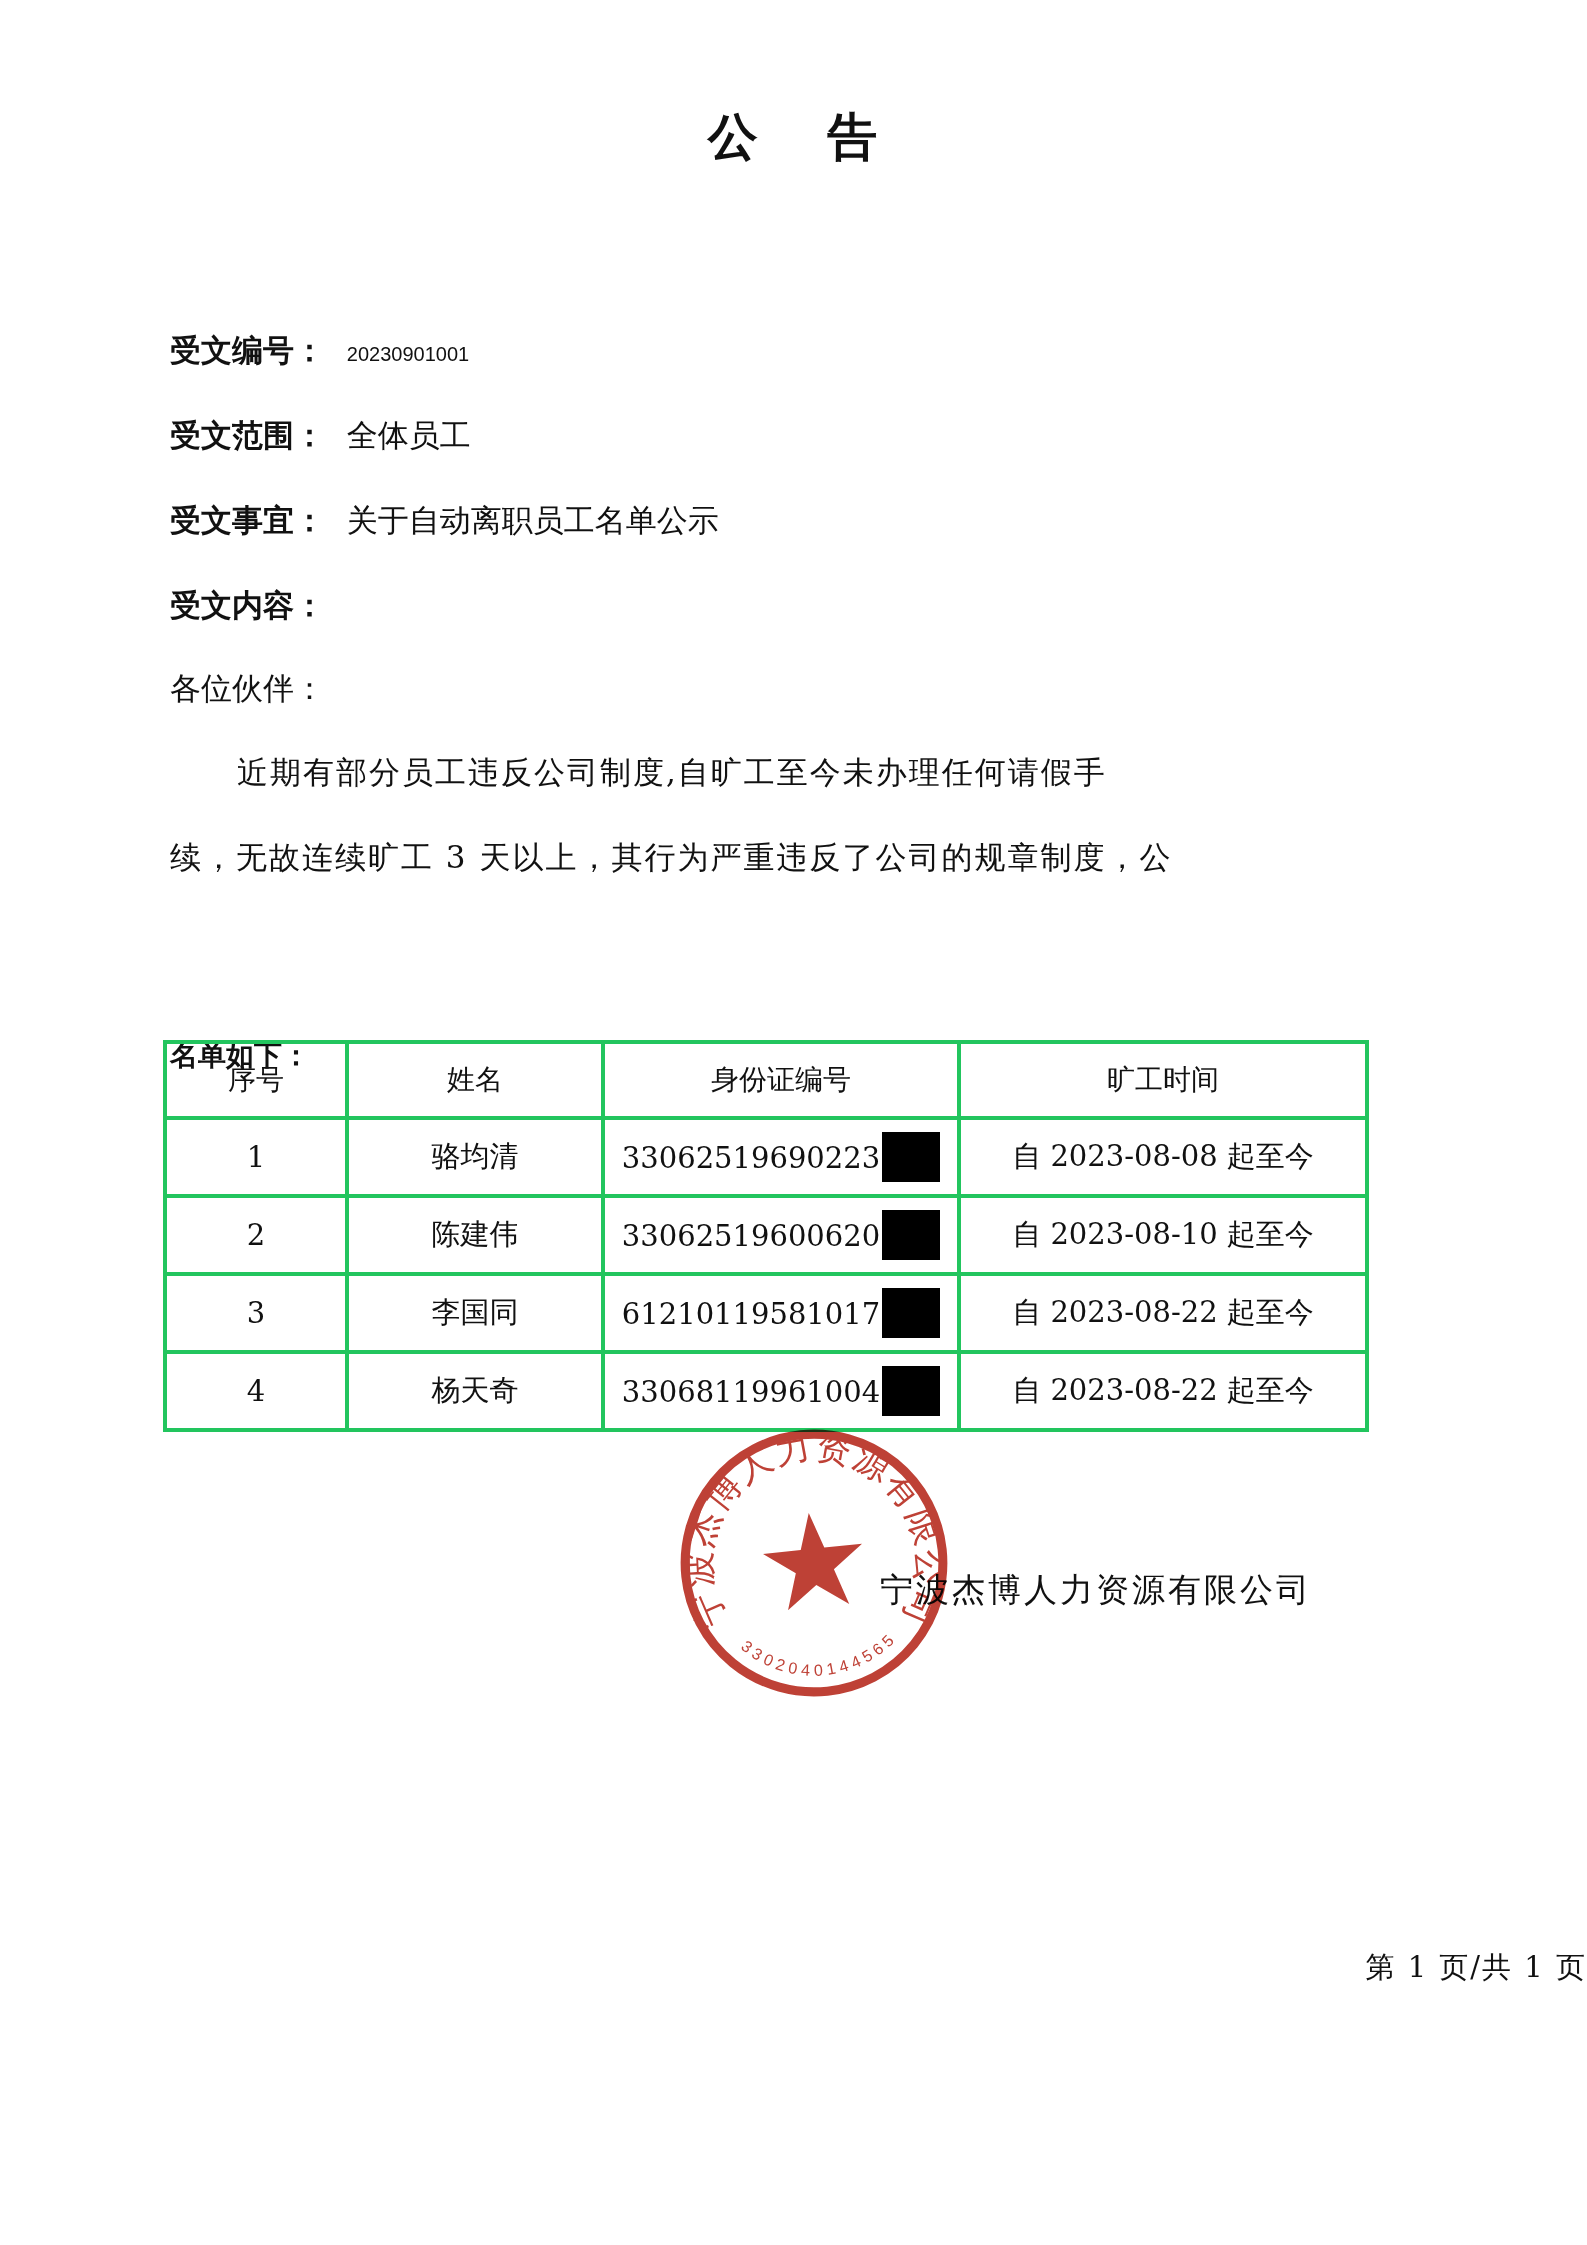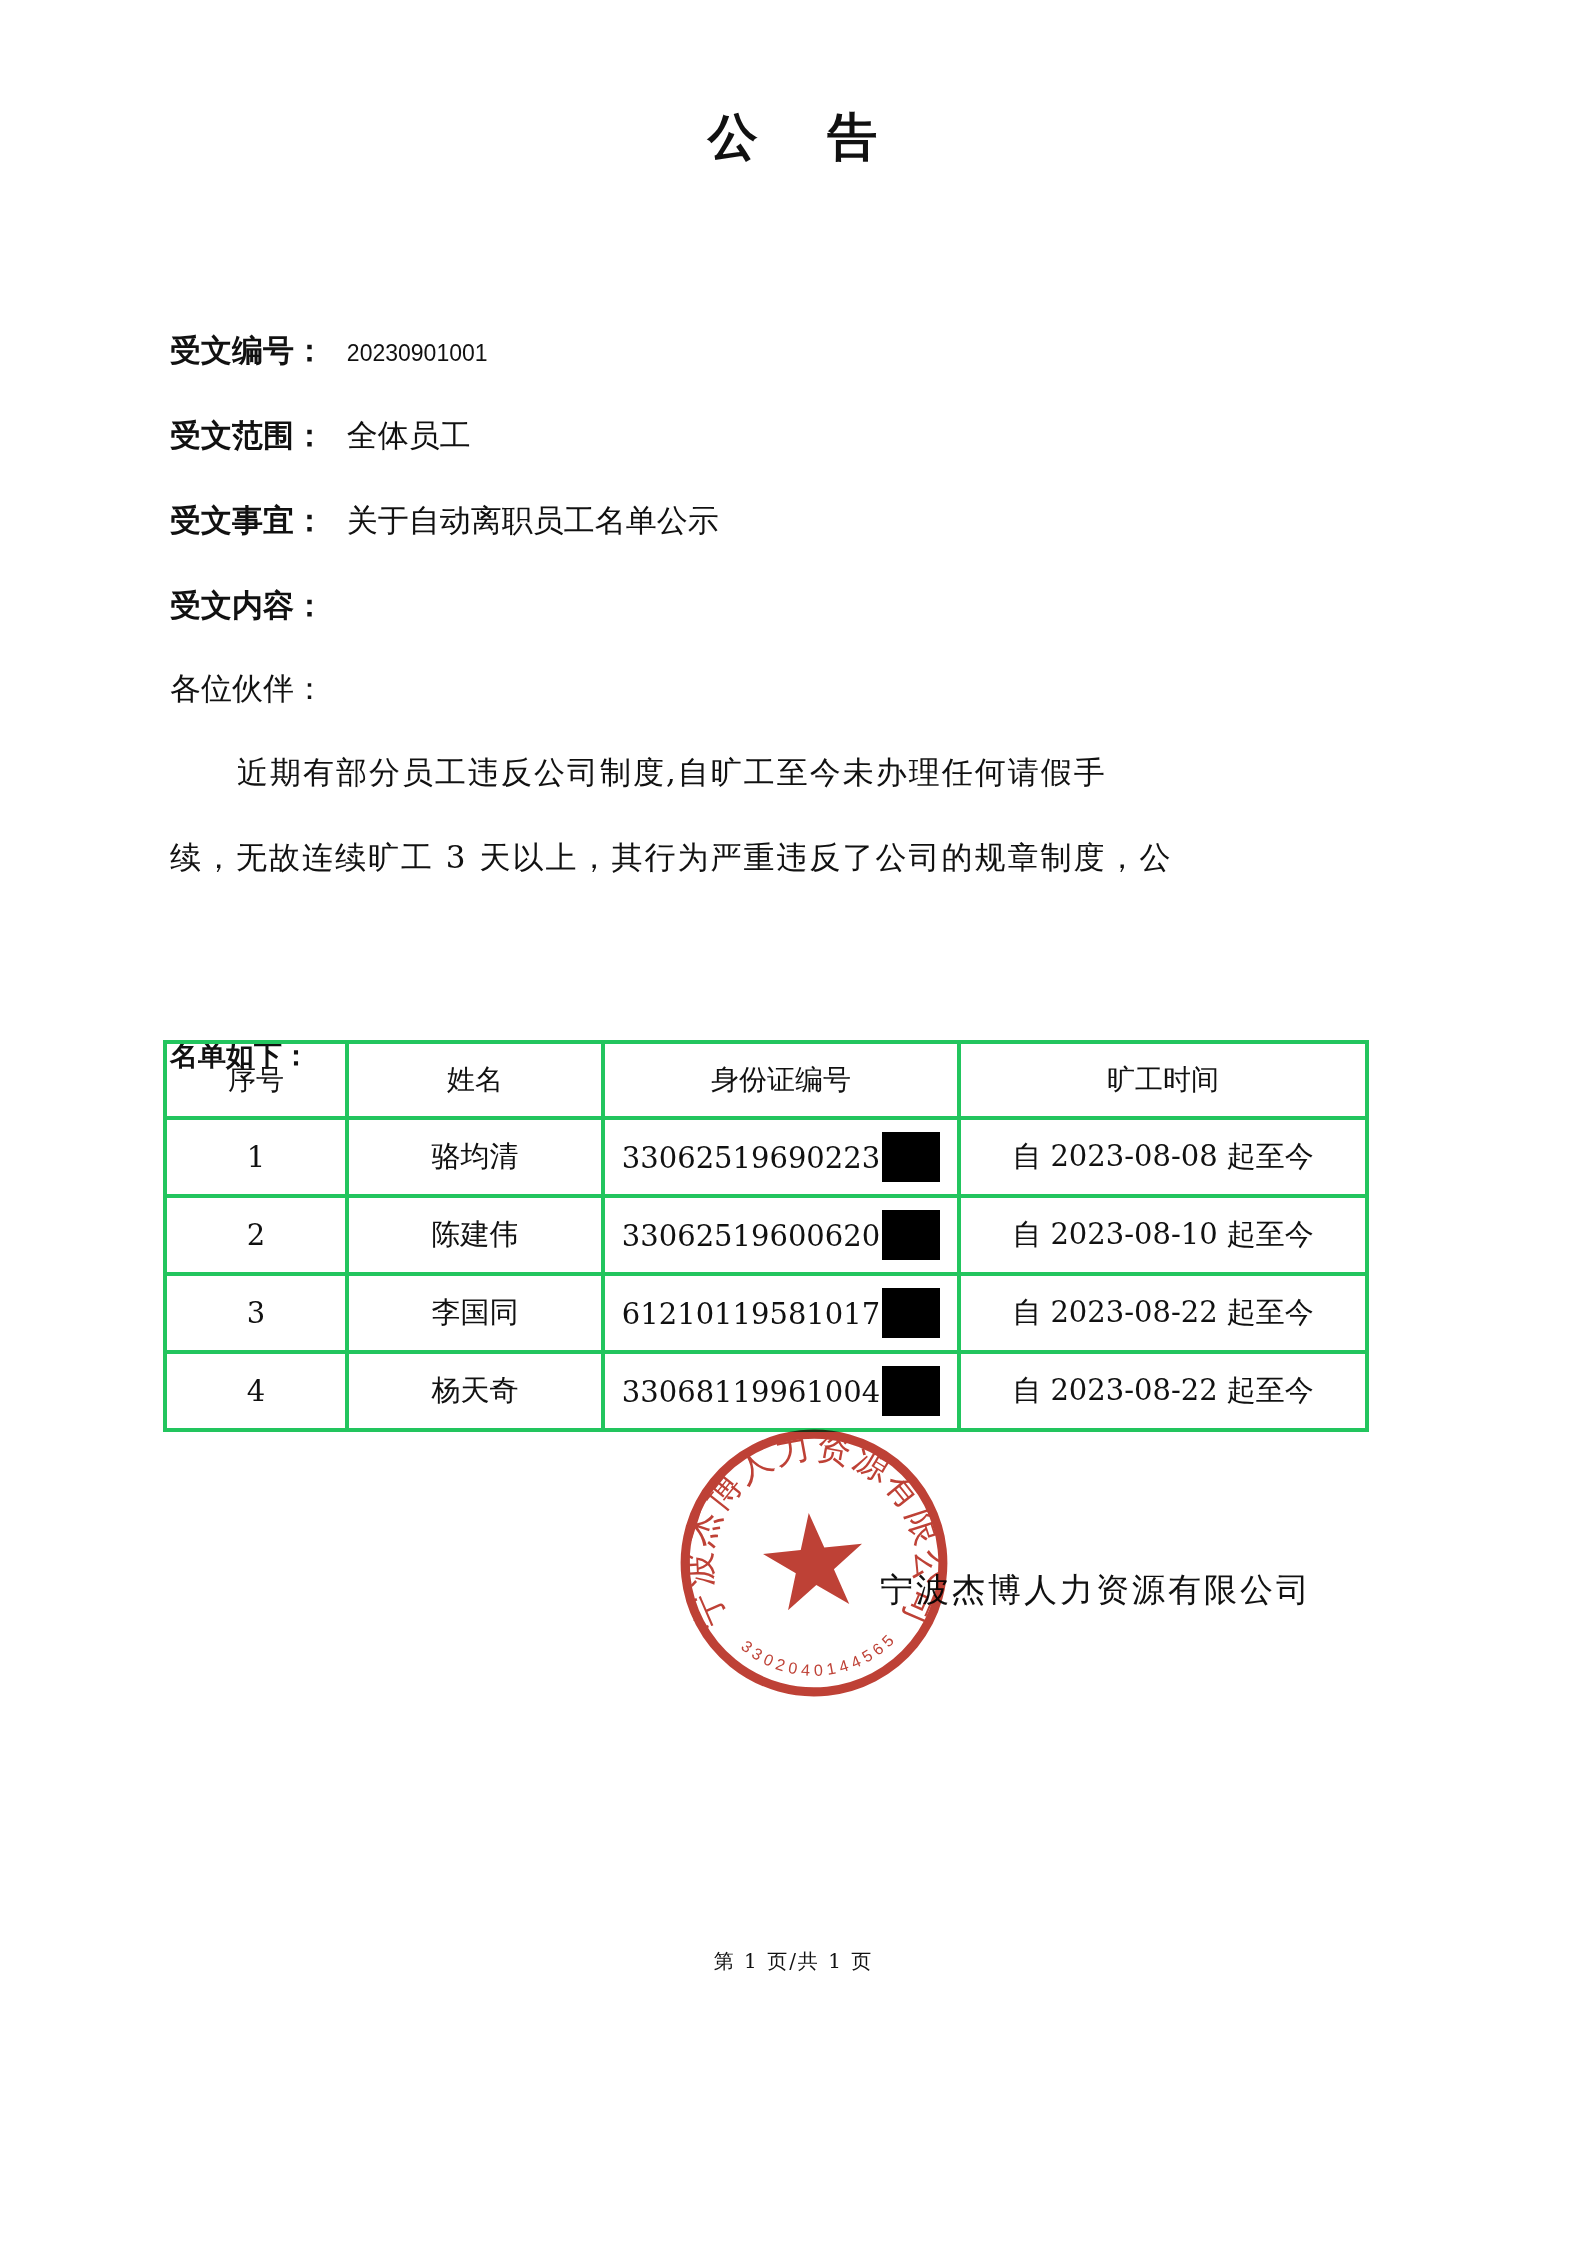--- a/index.html
+++ b/index.html
@@ -14,21 +14,21 @@
   .title{
     position:absolute;top:104px;left:0;right:0;
     text-align:center;
     font-size:50px;font-weight:bold;letter-spacing:26px;
     font-family:"DejaVu Serif","Liberation Serif",serif;
     margin-left:24px;
   }
   .field-row{position:absolute;left:170px;font-size:31px;white-space:nowrap;}
   .field-label{font-weight:bold;}
   .field-value{margin-left:12px;}
-  .value-num{font-family:"Liberation Sans","DejaVu Sans",sans-serif;font-size:23px;}
+  .value-num{font-family:"Liberation Sans","DejaVu Sans",sans-serif;font-size:20px;}
   .salutation{position:absolute;left:170px;font-size:31px;}
   .para-line{position:absolute;left:170px;right:168px;font-size:31px;letter-spacing:2px;white-space:nowrap;}
   .indent{padding-left:67px;}
   .list-label{position:absolute;left:170px;font-size:28px;font-weight:bold;margin-top:42px;}
   table.roster{
     position:absolute;left:163px;top:1040px;
     border-collapse:collapse;table-layout:fixed;
     width:1202px;
     font-size:29px;
   }
@@ -47,21 +47,21 @@
   }
   .sign-company{position:absolute;left:880px;top:1568px;font-size:33px;letter-spacing:3px;white-space:nowrap;}
   .sign-date{position:absolute;left:1010px;top:1650px;font-size:33px;letter-spacing:2px;white-space:nowrap;}
   .seal{
     position:absolute;left:663px;top:1412px;width:302px;height:302px;
     mix-blend-mode:multiply;opacity:0.92;
     transform:rotate(-6deg);
   }
   .footer{
     position:absolute;left:0;right:0;top:1948px;
-    text-align:center;font-size:20px;letter-spacing:2px;
+    text-align:right;font-size:29px;letter-spacing:2px;
   }
 </style>
 </head>
 <body>
 
 <div class="page">
 
   <div class="title">公  告</div>
 
   <div class="field-row" style="top:330px">

